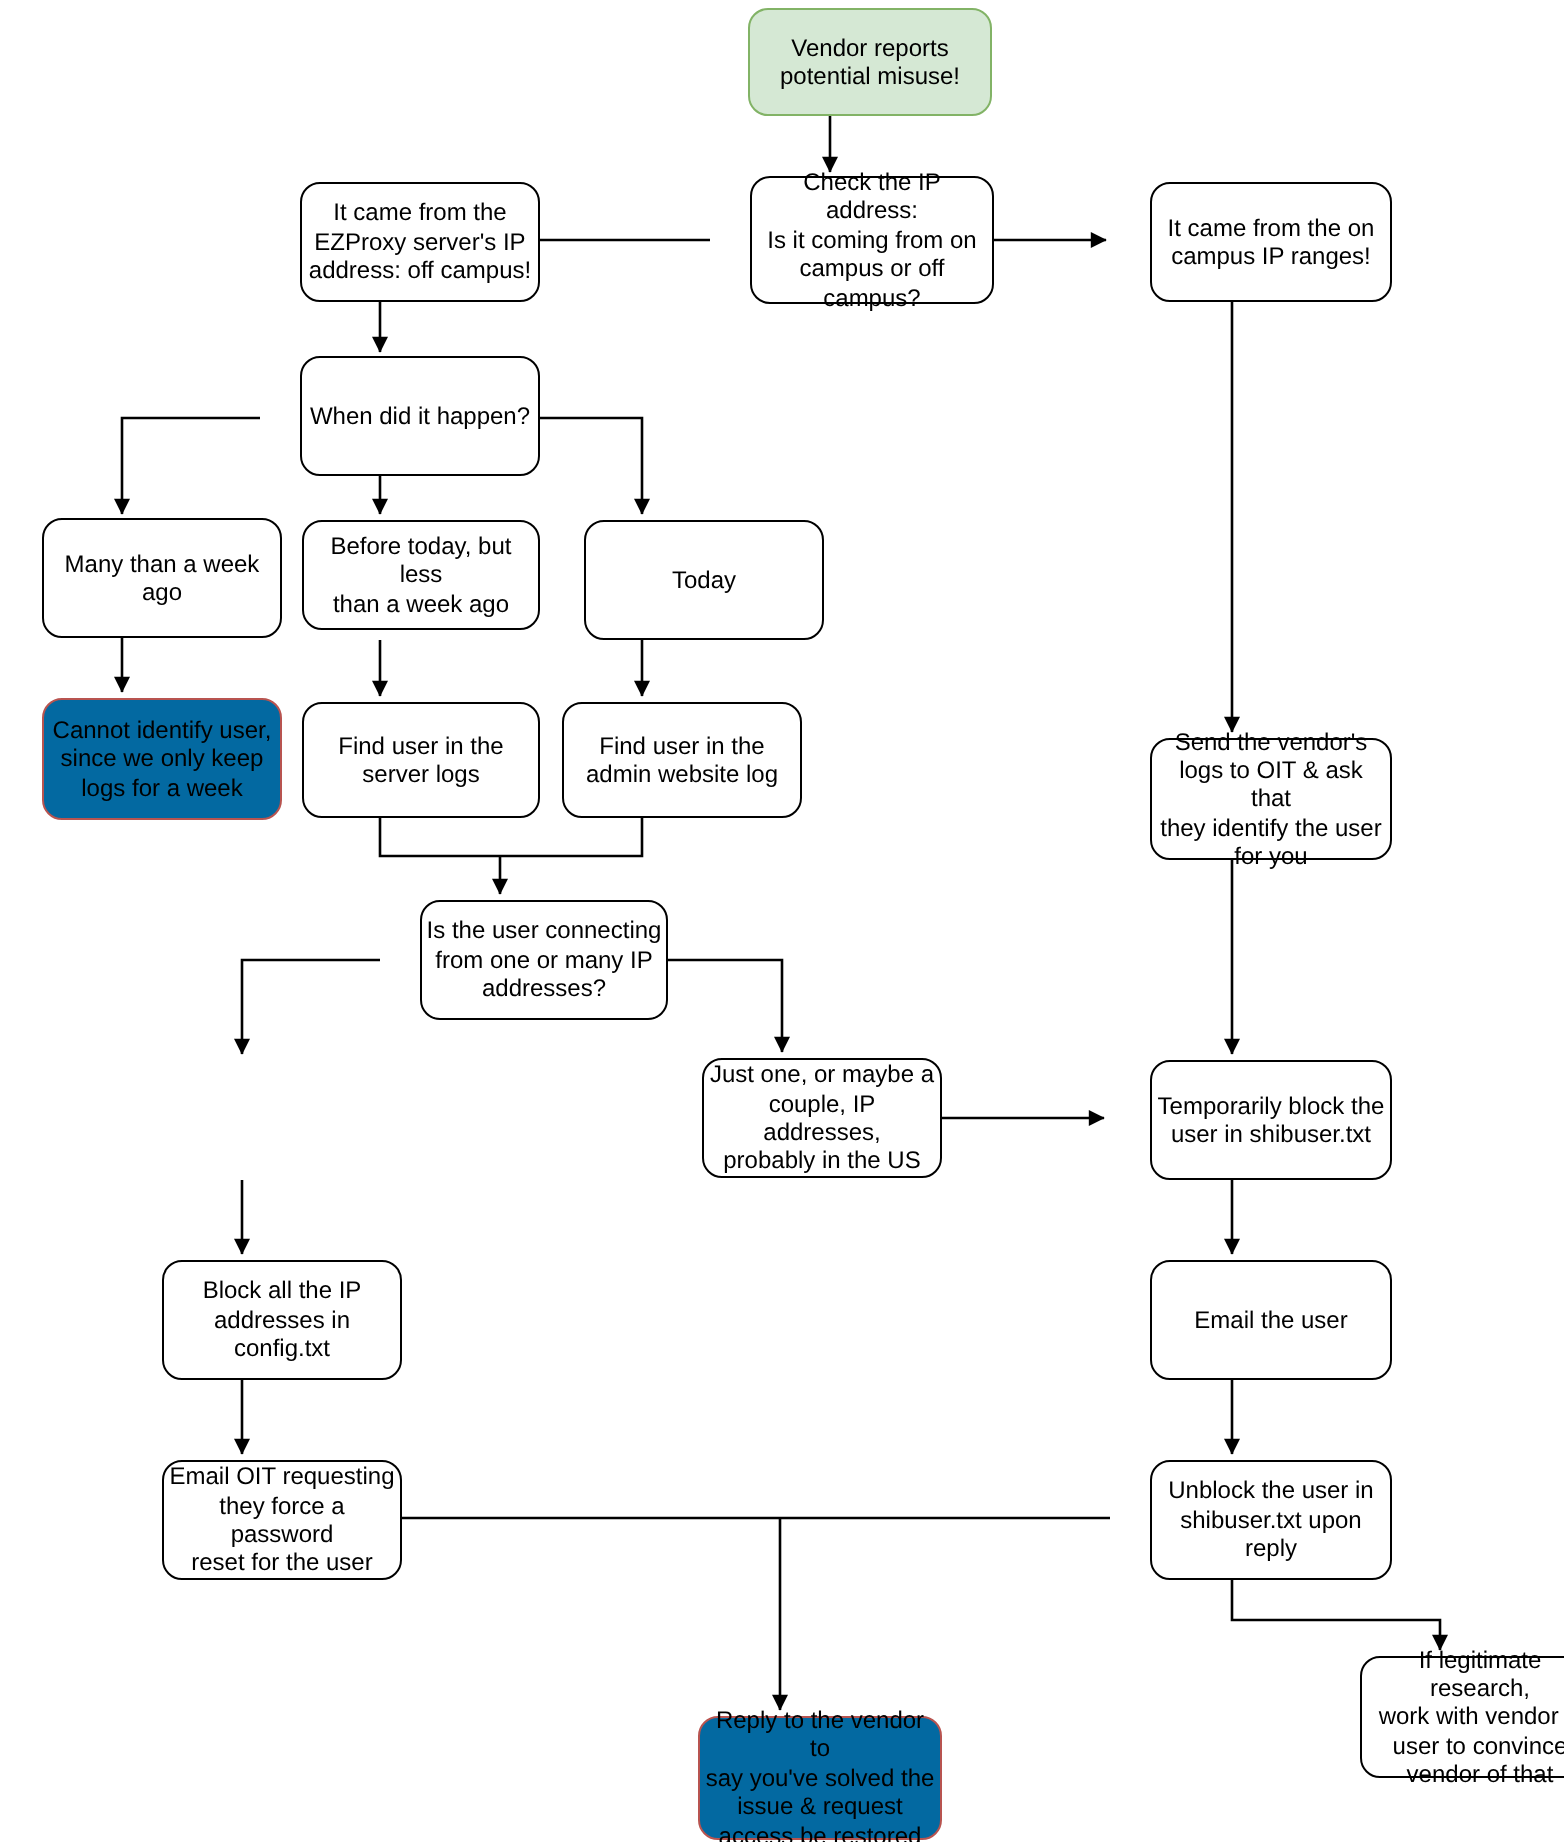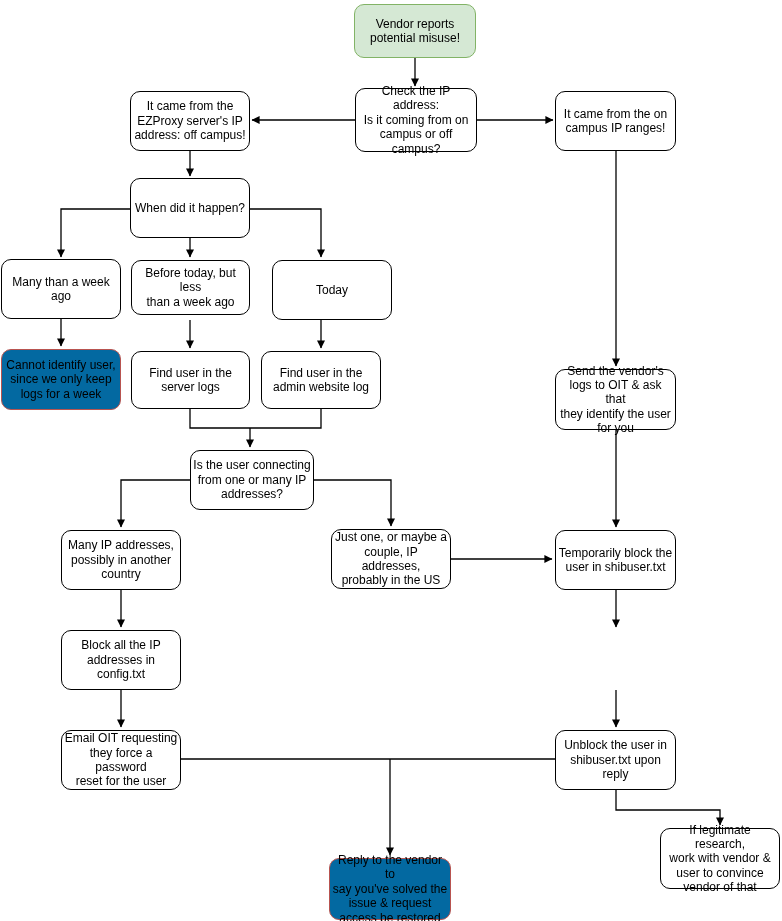--- a/index.html
+++ b/index.html
@@ -16,20 +16,21 @@
     box-sizing:border-box;
     background:#ffffff;
     border:1.3px solid #000000;
     border-radius:10px;
     display:flex;align-items:center;justify-content:center;
     text-align:center;
     font-size:12px;line-height:1.2;
     color:#000000;
     white-space:pre-line;
     padding:1px 2px;
+    margin-left:20px;
   }
   .node.green{background:#d5e8d4;border-color:#82b366;}
   .node.pink{background:#0369a1;border-color:#b85450;}
   path.edge{stroke:#000000;stroke-width:1.3;fill:none;}
 </style>
 </head>
 <body>
 
 <div id="canvas">
 
@@ -120,40 +121,38 @@
   <div class="node" style="left:131px;top:351px;width:119px;height:58px">Find user in the
 server logs</div>
 
   <div class="node" style="left:261px;top:351px;width:120px;height:58px">Find user in the
 admin website log</div>
 
   <div class="node" style="left:190px;top:450px;width:124px;height:60px">Is the user connecting
 from one or many IP
 addresses?</div>
 
-  <div class="node" style="left:61px;top:530px;width:120px;height:60px">Many IP addresses,
-possibly in another
-country</div>
 
   <div class="node" style="left:331px;top:529px;width:120px;height:60px">Just one, or maybe a
 couple, IP addresses,
 probably in the US</div>
 
   <div class="node" style="left:555px;top:369px;width:121px;height:61px">Send the vendor's
 logs to OIT &amp; ask that
 they identify the user
 for you</div>
 
   <div class="node" style="left:555px;top:530px;width:121px;height:60px">Temporarily block the
 user in shibuser.txt</div>
 
   <div class="node" style="left:61px;top:630px;width:120px;height:60px">Block all the IP
 addresses in
 config.txt</div>
 
+  <div class="node" style="left:555px;top:630px;width:121px;height:60px">Email the user</div>
 
   <div class="node" style="left:61px;top:730px;width:120px;height:60px">Email OIT requesting
 they force a password
 reset for the user</div>
 
   <div class="node" style="left:555px;top:730px;width:121px;height:60px">Unblock the user in
 shibuser.txt upon
 reply</div>
 
   <div class="node pink" style="left:329px;top:858px;width:122px;height:62px">Reply to the vendor to

